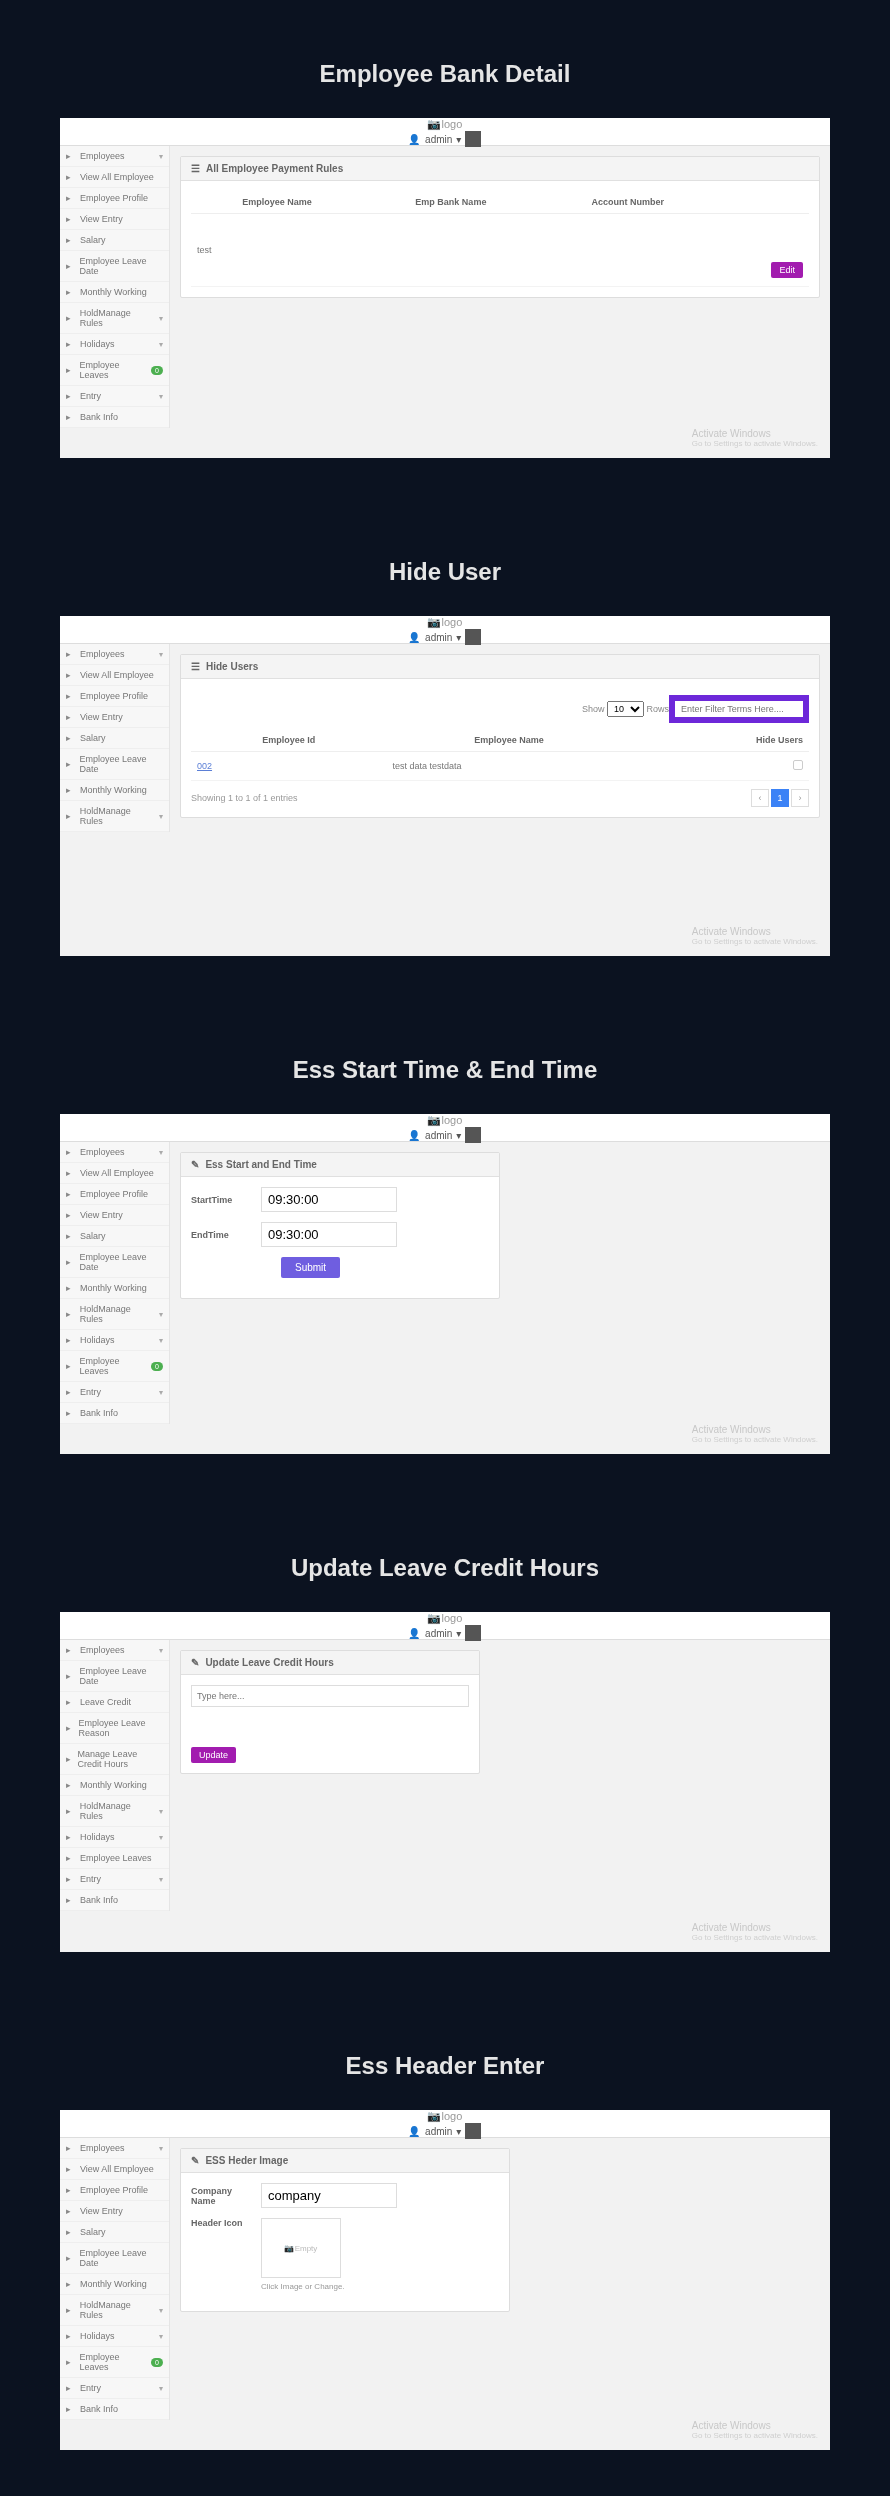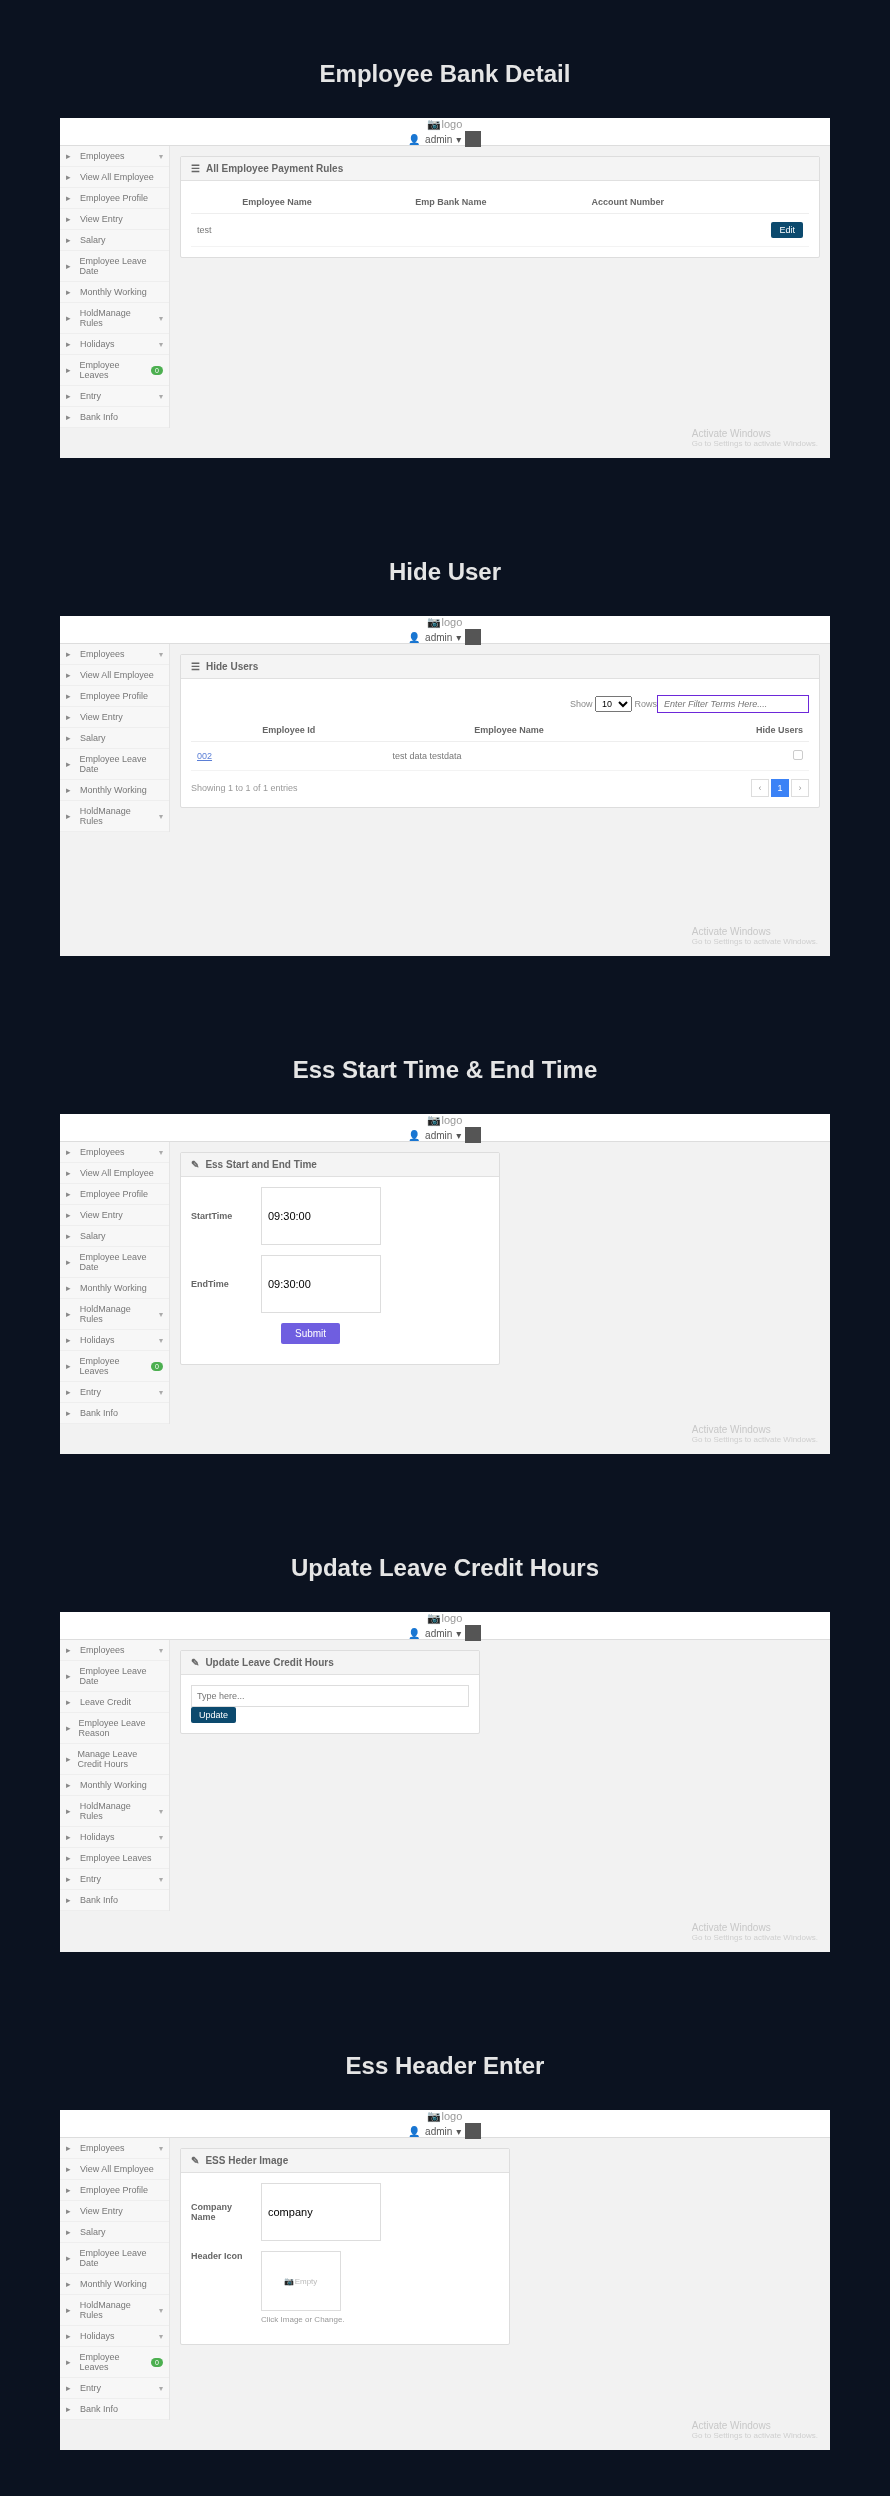--- a/index.html
+++ b/index.html
@@ -88,43 +88,43 @@
     display:flex; align-items:center; gap:6px;
   }
   .panel-body { padding: 10px; }
   table.data { width: 100%; border-collapse: collapse; font-size: 9px; }
   table.data th {
     text-align: center; color:#666; font-weight:bold;
     padding: 6px; border-bottom:1px solid #eee;
   }
   table.data td { padding: 8px 6px; border-bottom:1px solid #f3f3f3; color:#777;}
   .btn-green {
-    background:#0c4a6e; color:#fff; border:none;
-    padding:3px 8px; font-size:9px; border-radius:2px; cursor:pointer;
+    background:#a21caf; color:#fff; border:none;
+    padding:3px 8px; font-size:9px; border-radius:2px; cursor:pointer;margin-top:40px;
   }
   .btn-purple {
     background:#6f5ee0; color:#fff; border:none;
     padding:5px 14px; font-size:10px; border-radius:2px; cursor:pointer;margin-left:20px;
   }
   .watermark {
     position:absolute; right:12px; bottom:10px;
     color:#c8c8c8; font-size:10px; text-align:left;
   }
   .watermark .sub { font-size:8px; color:#cfcfcf; }
   .filter-row { display:flex; justify-content:flex-end; align-items:center; font-size:9px; color:#888; padding:6px 0;}
   .filter-row select { font-size:9px; padding:1px 2px;}
-  .filter-input { font-size:9px; padding:3px 6px; border:1px solid #6d28d9; width:152px;font-style:italic;}
+  .filter-input { font-size:9px; padding:3px 6px; border:6px solid #6d28d9; width:140px;}
   .hide-th-right { text-align:right !important; }
   .pager { display:flex; justify-content:space-between; align-items:center; font-size:9px; color:#999; padding-top:8px;}
   .pager .pgbtns { display:flex; gap:2px; }
   .pgbtn { width:18px;height:18px;border:1px solid #ddd;background:#fff;font-size:9px;display:flex;align-items:center;justify-content:center;cursor:pointer;}
   .pgbtn.active{background:#3b82f6;color:#fff;border-color:#3b82f6;}
   .form-row { display:flex; align-items:center; gap:10px; margin-bottom:10px; font-size:9px; color:#666;}
   .form-row label { width:60px; text-align:left; font-weight:bold;}
-  .form-row input[type=text] { border:1px solid #ddd; padding:22px 6px; font-size:11px; width:120px;}
+  .form-row input[type=text] { border:1px solid #ddd; padding:4px 6px; font-size:13px; width:136px;}
   .upload-box { border:1px solid #ddd; width:80px; height:60px; display:flex;align-items:center;justify-content:center;font-size:8px;color:#bbb;}
   .hint { font-size:8px; color:#999; margin-top:4px;}
   .checkbox-cell { text-align:right; }
   .checkbox-cell .cb { width:10px;height:10px;border:1px solid #ccc;display:inline-block;border-radius:2px;}
   a.lnk{color:#5b7fd6;text-decoration:underline;cursor:pointer;}
 </style>
 </head>
 <body>
 
 <div class="section-title">Employee Bank Detail</div>

